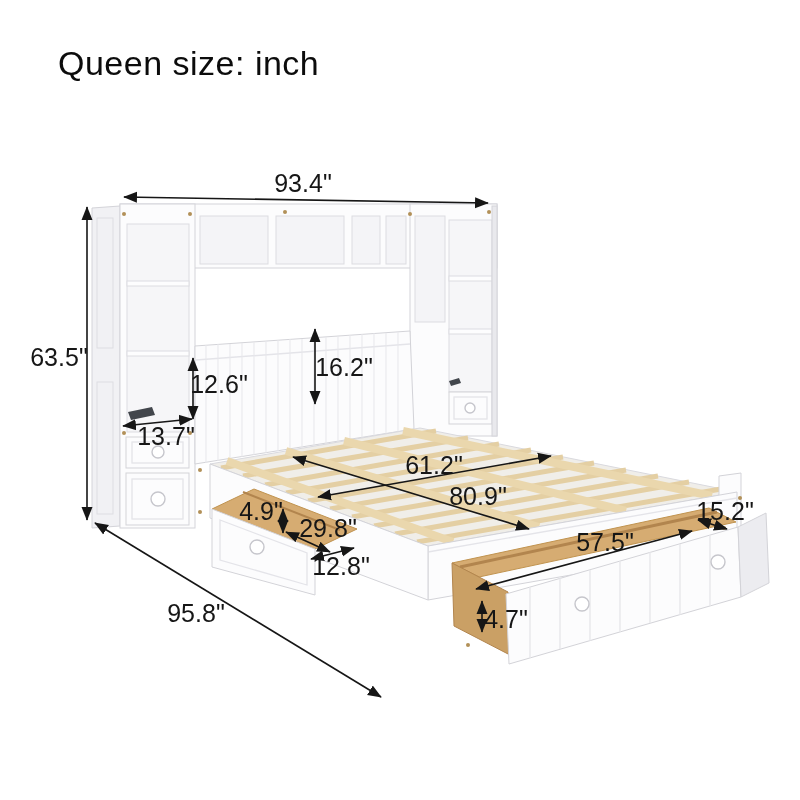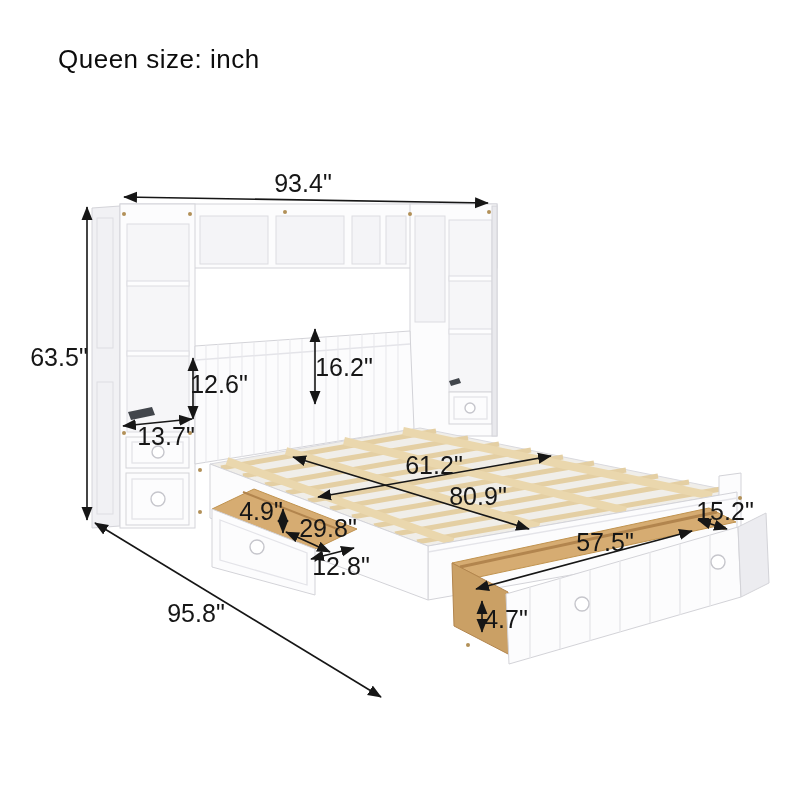--- a/index.html
+++ b/index.html
@@ -1,18 +1,18 @@
 <!DOCTYPE html>
 <html><head>
 <meta charset="utf-8">
 <style>
   html,body{margin:0;padding:0;background:#ffffff;width:800px;height:800px;overflow:hidden;
             font-family:"Liberation Sans", sans-serif;}
   .stage{position:relative;width:800px;height:800px;background:#ffffff;}
-  .figure-title{position:absolute;left:58px;top:44px;margin:0;font-size:26px;font-weight:400;
+  .figure-title{position:absolute;left:58px;top:44px;margin:0;font-size:34px;font-weight:400;
                 color:#0c0c0c;letter-spacing:.5px;}
   svg{position:absolute;left:0;top:0;}
   .outl{fill:#fcfcfd;stroke:#d4d4d9;stroke-width:1;}
   .cav{fill:#f4f4f7;stroke:#dcdce1;stroke-width:1;}
   .cav2{fill:#f6f6f8;stroke:#dcdce1;stroke-width:1;}
   .shelf{fill:#fdfdfe;stroke:#dcdce1;stroke-width:1;}
   .side{fill:#f1f1f4;stroke:#d4d4d9;stroke-width:1;}
   .wood{fill:#d6ac72;stroke:#c0934f;stroke-width:1;}
   .wood2{fill:#caa065;stroke:#b2854e;stroke-width:1;}
   .panel{fill:#fcfcfd;stroke:#d3d3d8;stroke-width:1;}

